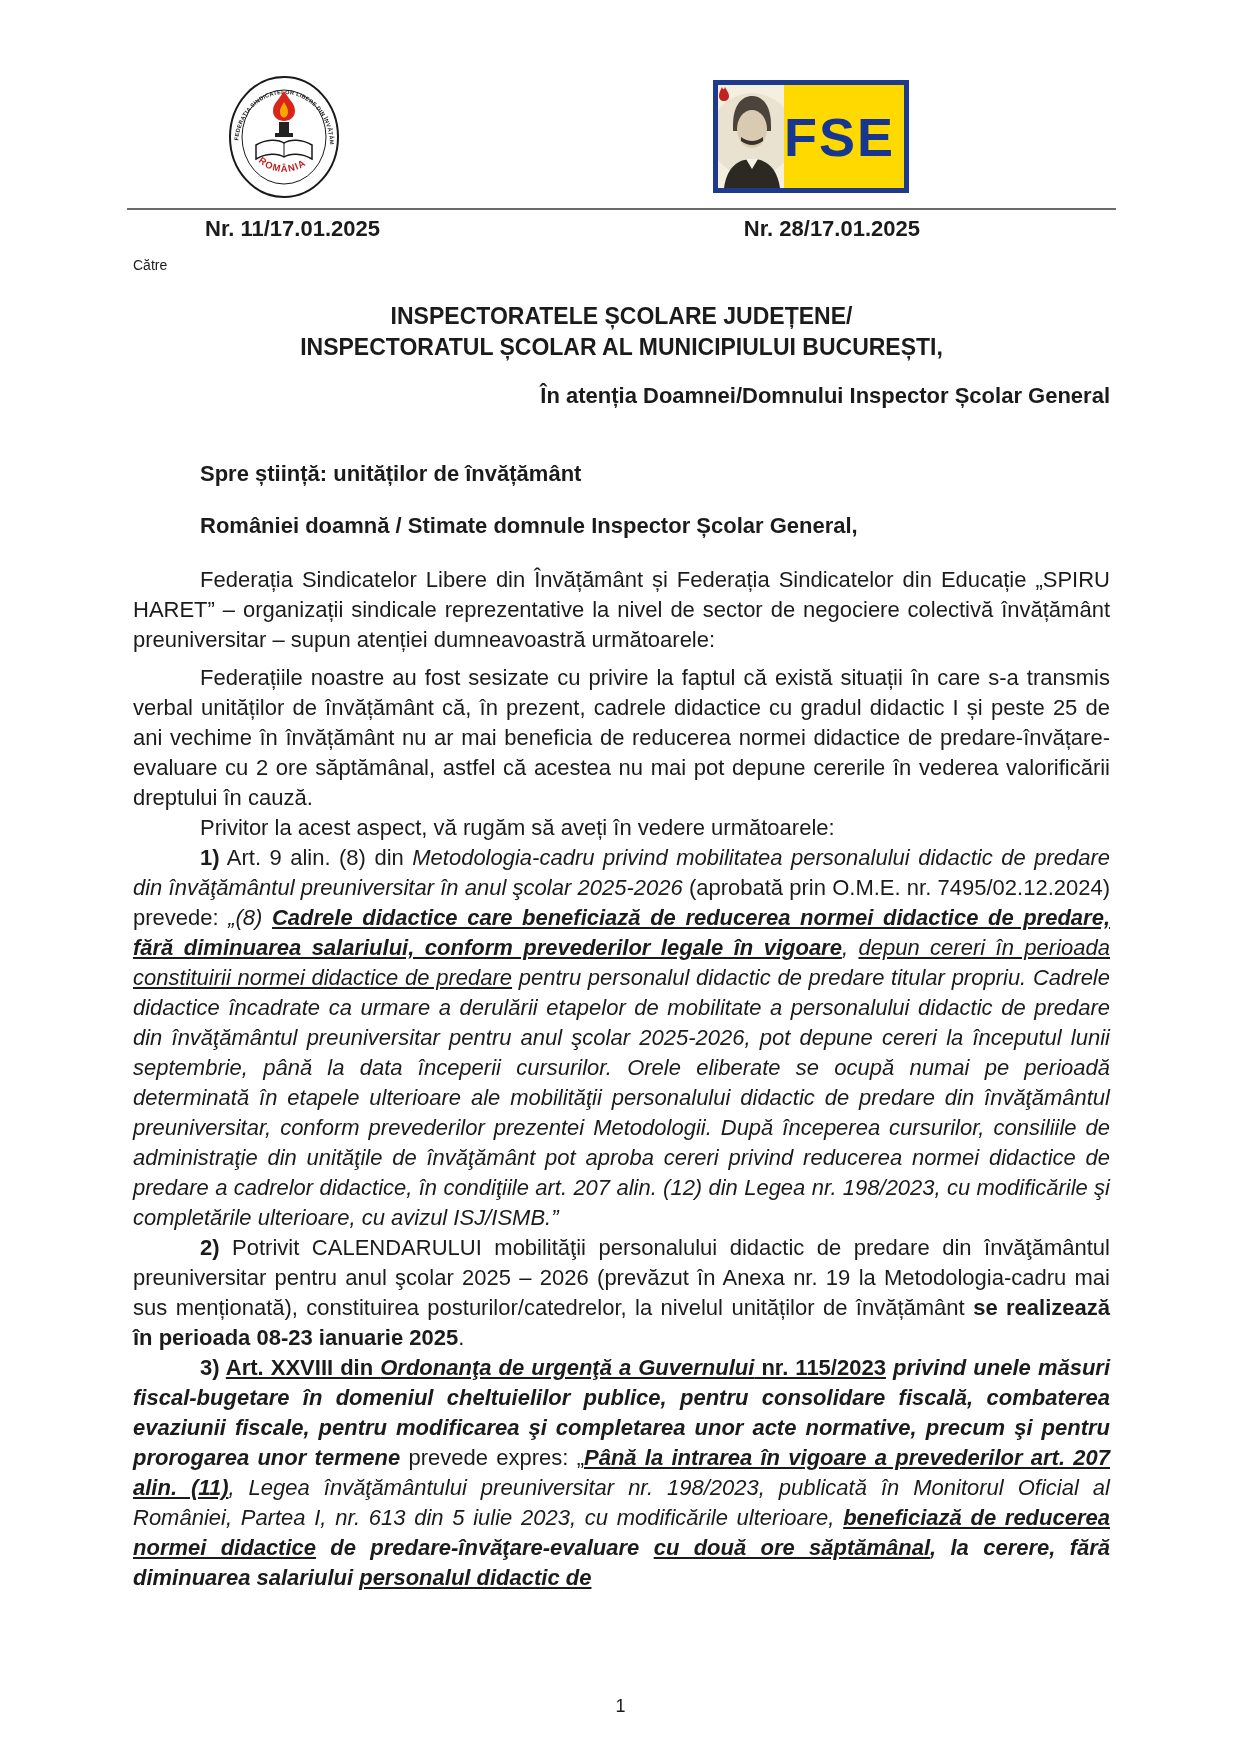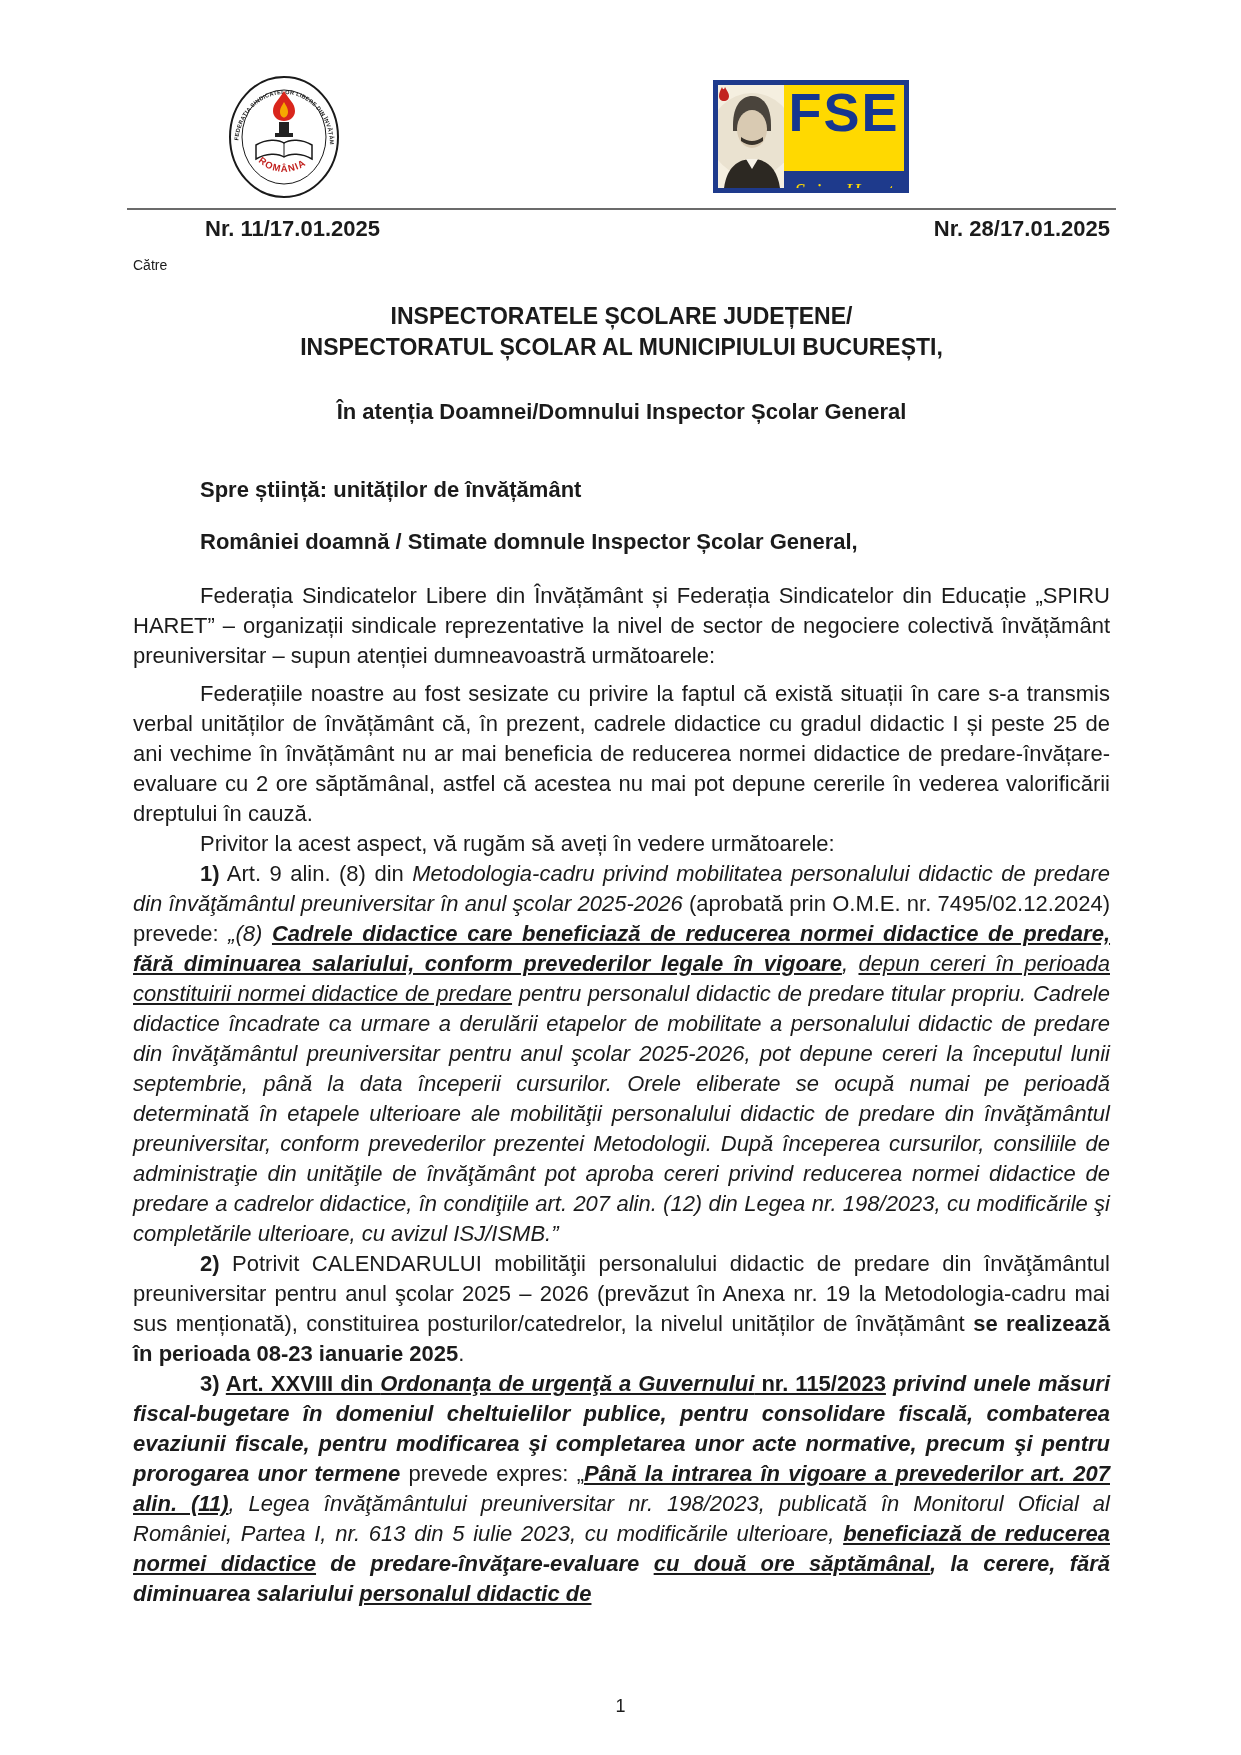--- a/index.html
+++ b/index.html
@@ -11,40 +11,40 @@
   .page { position:relative; width:100%; height:100%; padding:75px 131px 0 133px; }
 
   
   .letterhead { position:relative; height:133px; }
   .seal { position:absolute; left:95px; top:0; }
   .fse-logo {
     position:absolute; left:580px; top:5px; width:196px; height:113px;
     border:5px solid #1e3a8c; background:#ffd900; display:flex; overflow:hidden;
   }
   .portrait { flex:0 0 auto; width:66px; height:100%; background:#f2ead8; }
-  .fse-right { flex:1; display:flex; flex-direction:column; position:relative;gap:32px; }
+  .fse-right { flex:1; display:flex; flex-direction:row; position:relative;gap:32px; }
   .fse-acronym {
     flex:1; display:flex; align-items:center; justify-content:center;
     font-size:54px; font-weight:bold; color:#16368f; letter-spacing:2px; line-height:1;
   }
   .fse-script {
     background:#1e3a8c; color:#ffd900; text-align:center;
     font-family:"Liberation Serif","DejaVu Serif",serif; font-style:italic;
     font-size:21px; padding:8px 0 5px;
   }
 
   .rule { border:none; border-top:2px solid #6b6b6b; margin:0 -6px; }
 
   .numbers { display:flex; margin-top:6px; font-weight:bold; font-size:22px; }
   .num-left { margin-left:72px; }
-  .num-right { margin-left:auto; }
+  .num-right { margin-left:auto; margin-right:190px; }
 
   .to { margin-top:15px; font-size:14px; }
   .title { margin-top:28px; text-align:center; font-weight:bold; font-size:23px; line-height:31px; }
-  .attention { margin-top:36px; text-align:center; font-weight:bold; font-size:22px; }
+  .attention { margin-top:20px; text-align:right; font-weight:bold; font-size:22px; }
   .cc { margin-top:52px; text-indent:67px; font-weight:bold; font-size:22px; }
   .salutation { margin-top:26px; text-indent:67px; font-weight:bold; font-size:22px; }
 
   .body-text { font-size:22px; line-height:30px; text-align:justify; text-indent:67px; }
   .p-intro { margin-top:26px; }
   .p-report { margin-top:8px; }
 
   .b { font-weight:bold; }
   .i { font-style:italic; }
   .u { text-decoration:underline; }

